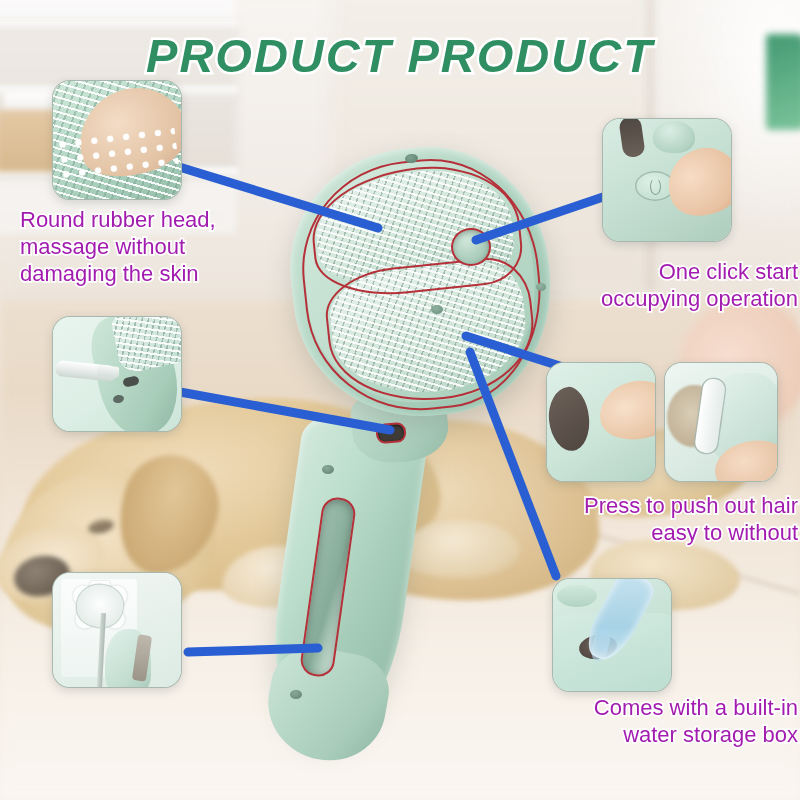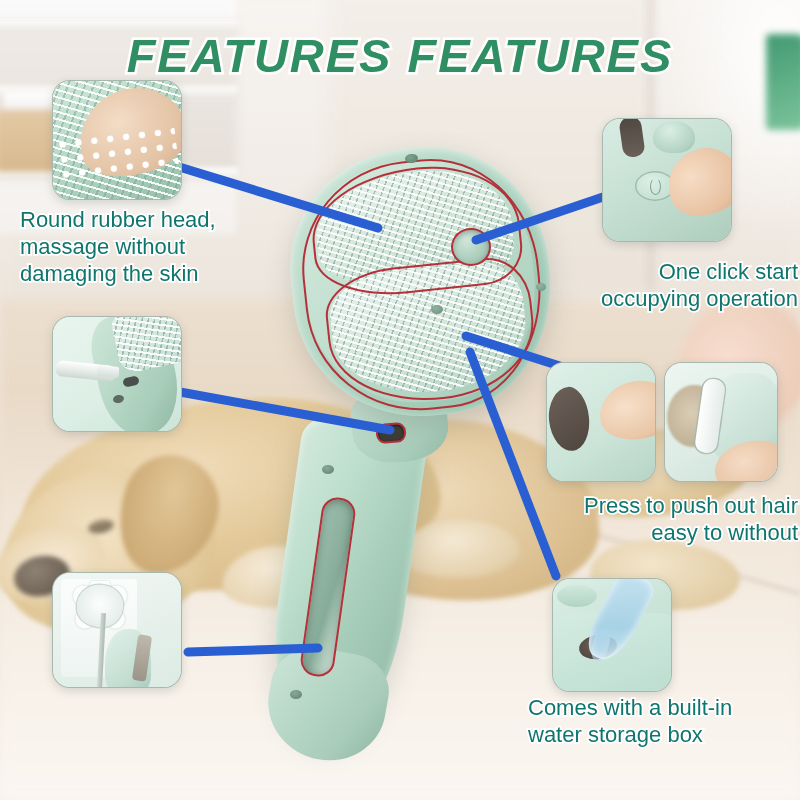--- a/index.html
+++ b/index.html
@@ -484,31 +484,31 @@
     letter-spacing:2px;
     color:#2f8f63;
     -webkit-text-stroke:5px #ffffff;
     paint-order:stroke fill;
     text-shadow:0 2px 3px rgba(255,255,255,.8);
   }
 
   
   .cap{
     position:absolute;
-    font-size:22px;line-height:27px;color:#0f766e;
+    font-size:22px;line-height:27px;color:#a21caf;
     -webkit-text-stroke:3.4px #ffffff;
     paint-order:stroke fill;
     white-space:pre-line;
   }
   .cap.c1{left:20px;top:206px;width:270px;text-align:left;}
   .cap.c2{left:18px;top:442px;width:330px;text-align:left;}
   .cap.c3{left:22px;top:694px;width:290px;text-align:left;}
   .cap.c4{left:520px;top:258px;width:278px;text-align:right;}
   .cap.c5{left:512px;top:492px;width:286px;text-align:right;}
-  .cap.c6{left:528px;top:694px;width:270px;text-align:left;}
+  .cap.c6{left:528px;top:694px;width:270px;text-align:right;}
 </style>
 </head>
 <body>
 
 <div id="stage">
 
   <div class="bg-base">
     <div class="bg-wall"></div>
     <div class="shelf-unit"></div>
     <div class="shelf-back"></div>
@@ -624,21 +624,21 @@
 
   <div class="thumb t7">
     <div class="ph bgm"></div>
     <div class="surface"></div>
     <div class="cap"></div>
     <div class="hole"></div>
     <div class="stream"></div>
     <div class="bottle"></div>
   </div>
 
-  <div class="title">FEATURES FEATURES</div>
+  <div class="title">PRODUCT PRODUCT</div>
 
   <div class="cap c1">Round rubber head,
 massage without
 damaging the skin</div>
   <div class="cap c4">One click start
 occupying operation</div>
   <div class="cap c5">Press to push out hair
 easy to without</div>
   <div class="cap c6">Comes with a built-in
 water storage box</div>

